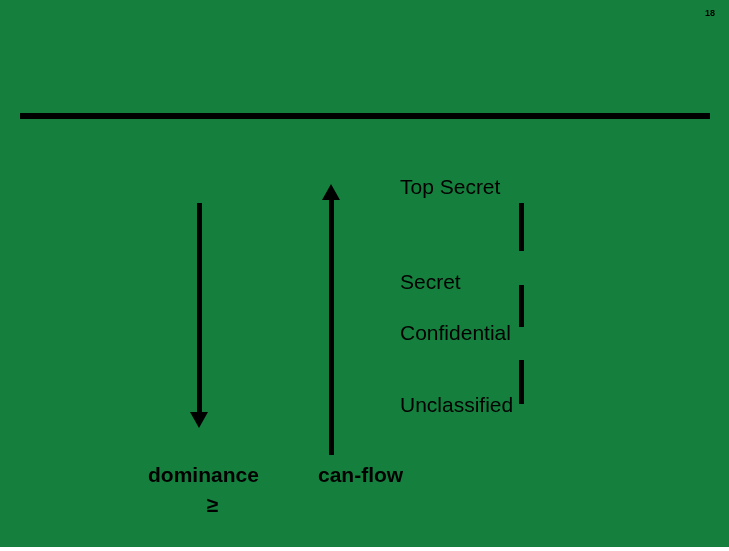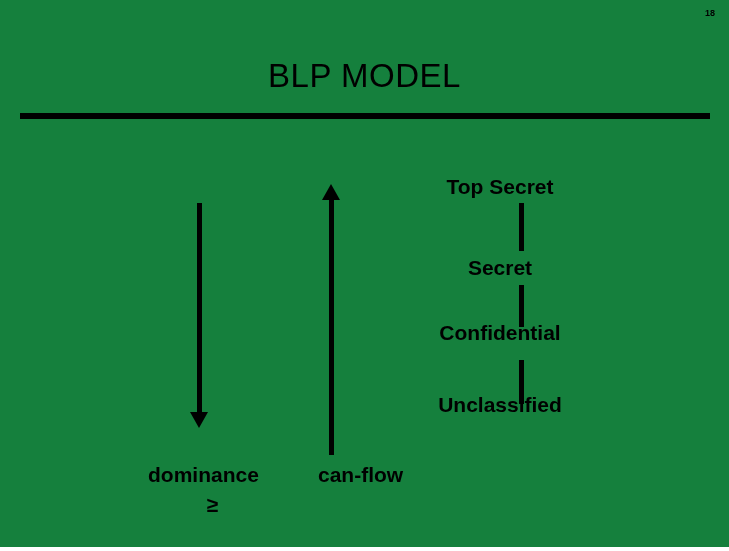--- a/index.html
+++ b/index.html
@@ -95,35 +95,35 @@
   #lattice {
     position: absolute;
     left: 400px;
     top: 168px;
     width: 200px;
   }
   .lattice-label {
     position: absolute;
     right: 0;
     width: 200px;
-    text-align: center;
+    text-align: left;
     font-size: 21px;
     line-height: 25px;
-    font-weight: bold;
+    font-weight: normal;
     color: #000000;
     white-space: nowrap;
   }
   .lattice-link {
     position: absolute;
     left: 119px;
     width: 5px;
     background: #000000;
   }
   #lattice-label-top-secret    { top: 6px; }
-  #lattice-label-secret        { top: 87px; }
+  #lattice-label-secret        { top: 101px; }
   #lattice-label-confidential  { top: 152px; }
   #lattice-label-unclassified  { top: 224px; }
   #lattice-link-1 { top: 35px; height: 48px; }
   #lattice-link-2 { top: 117px; height: 42px; }
   #lattice-link-3 { top: 192px; height: 44px; }
 
   
   .legend-label {
     position: absolute;
     font-size: 21px;
@@ -149,21 +149,20 @@
     top: 462px;
   }
 </style>
 </head>
 <body>
 
 <div id="slide">
 
   <div id="page-number">18</div>
 
-  <div id="slide-title">BLP MODEL</div>
 
   <div id="title-rule"></div>
 
   <div id="dominance-arrow-shaft" class="arrow-shaft"></div>
   <div id="dominance-arrow-head" class="arrow-head"></div>
 
   <div id="canflow-arrow-shaft" class="arrow-shaft"></div>
   <div id="canflow-arrow-head" class="arrow-head"></div>
 
   <div id="lattice">

